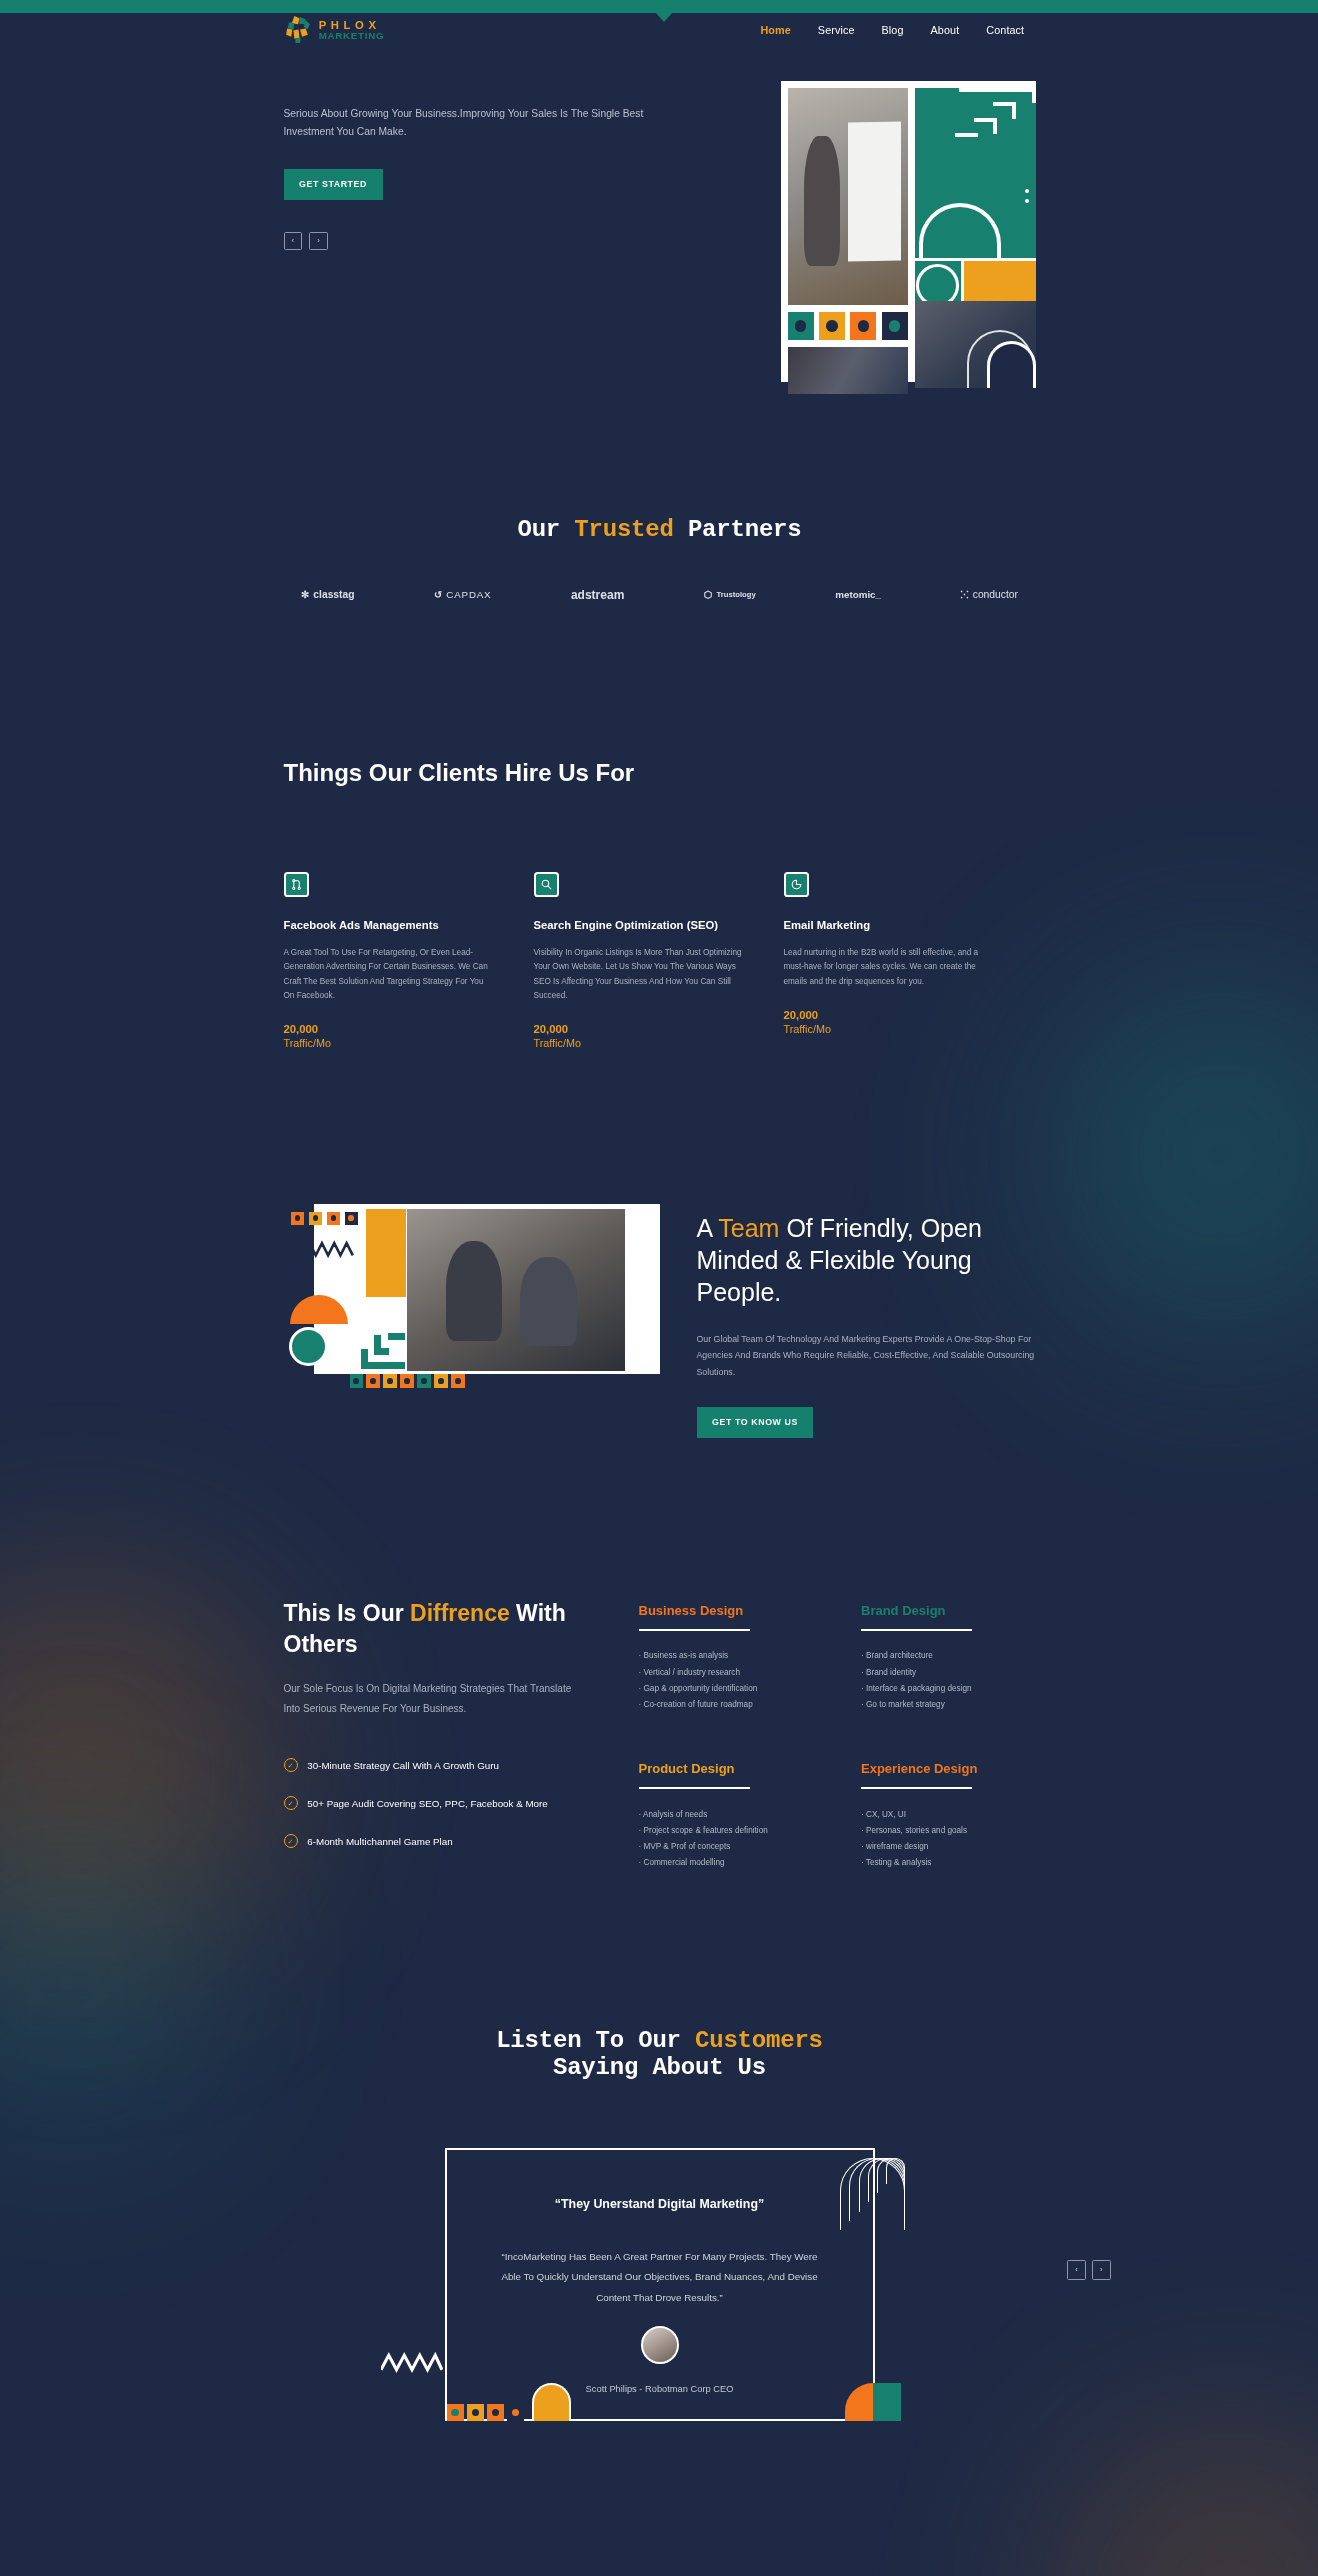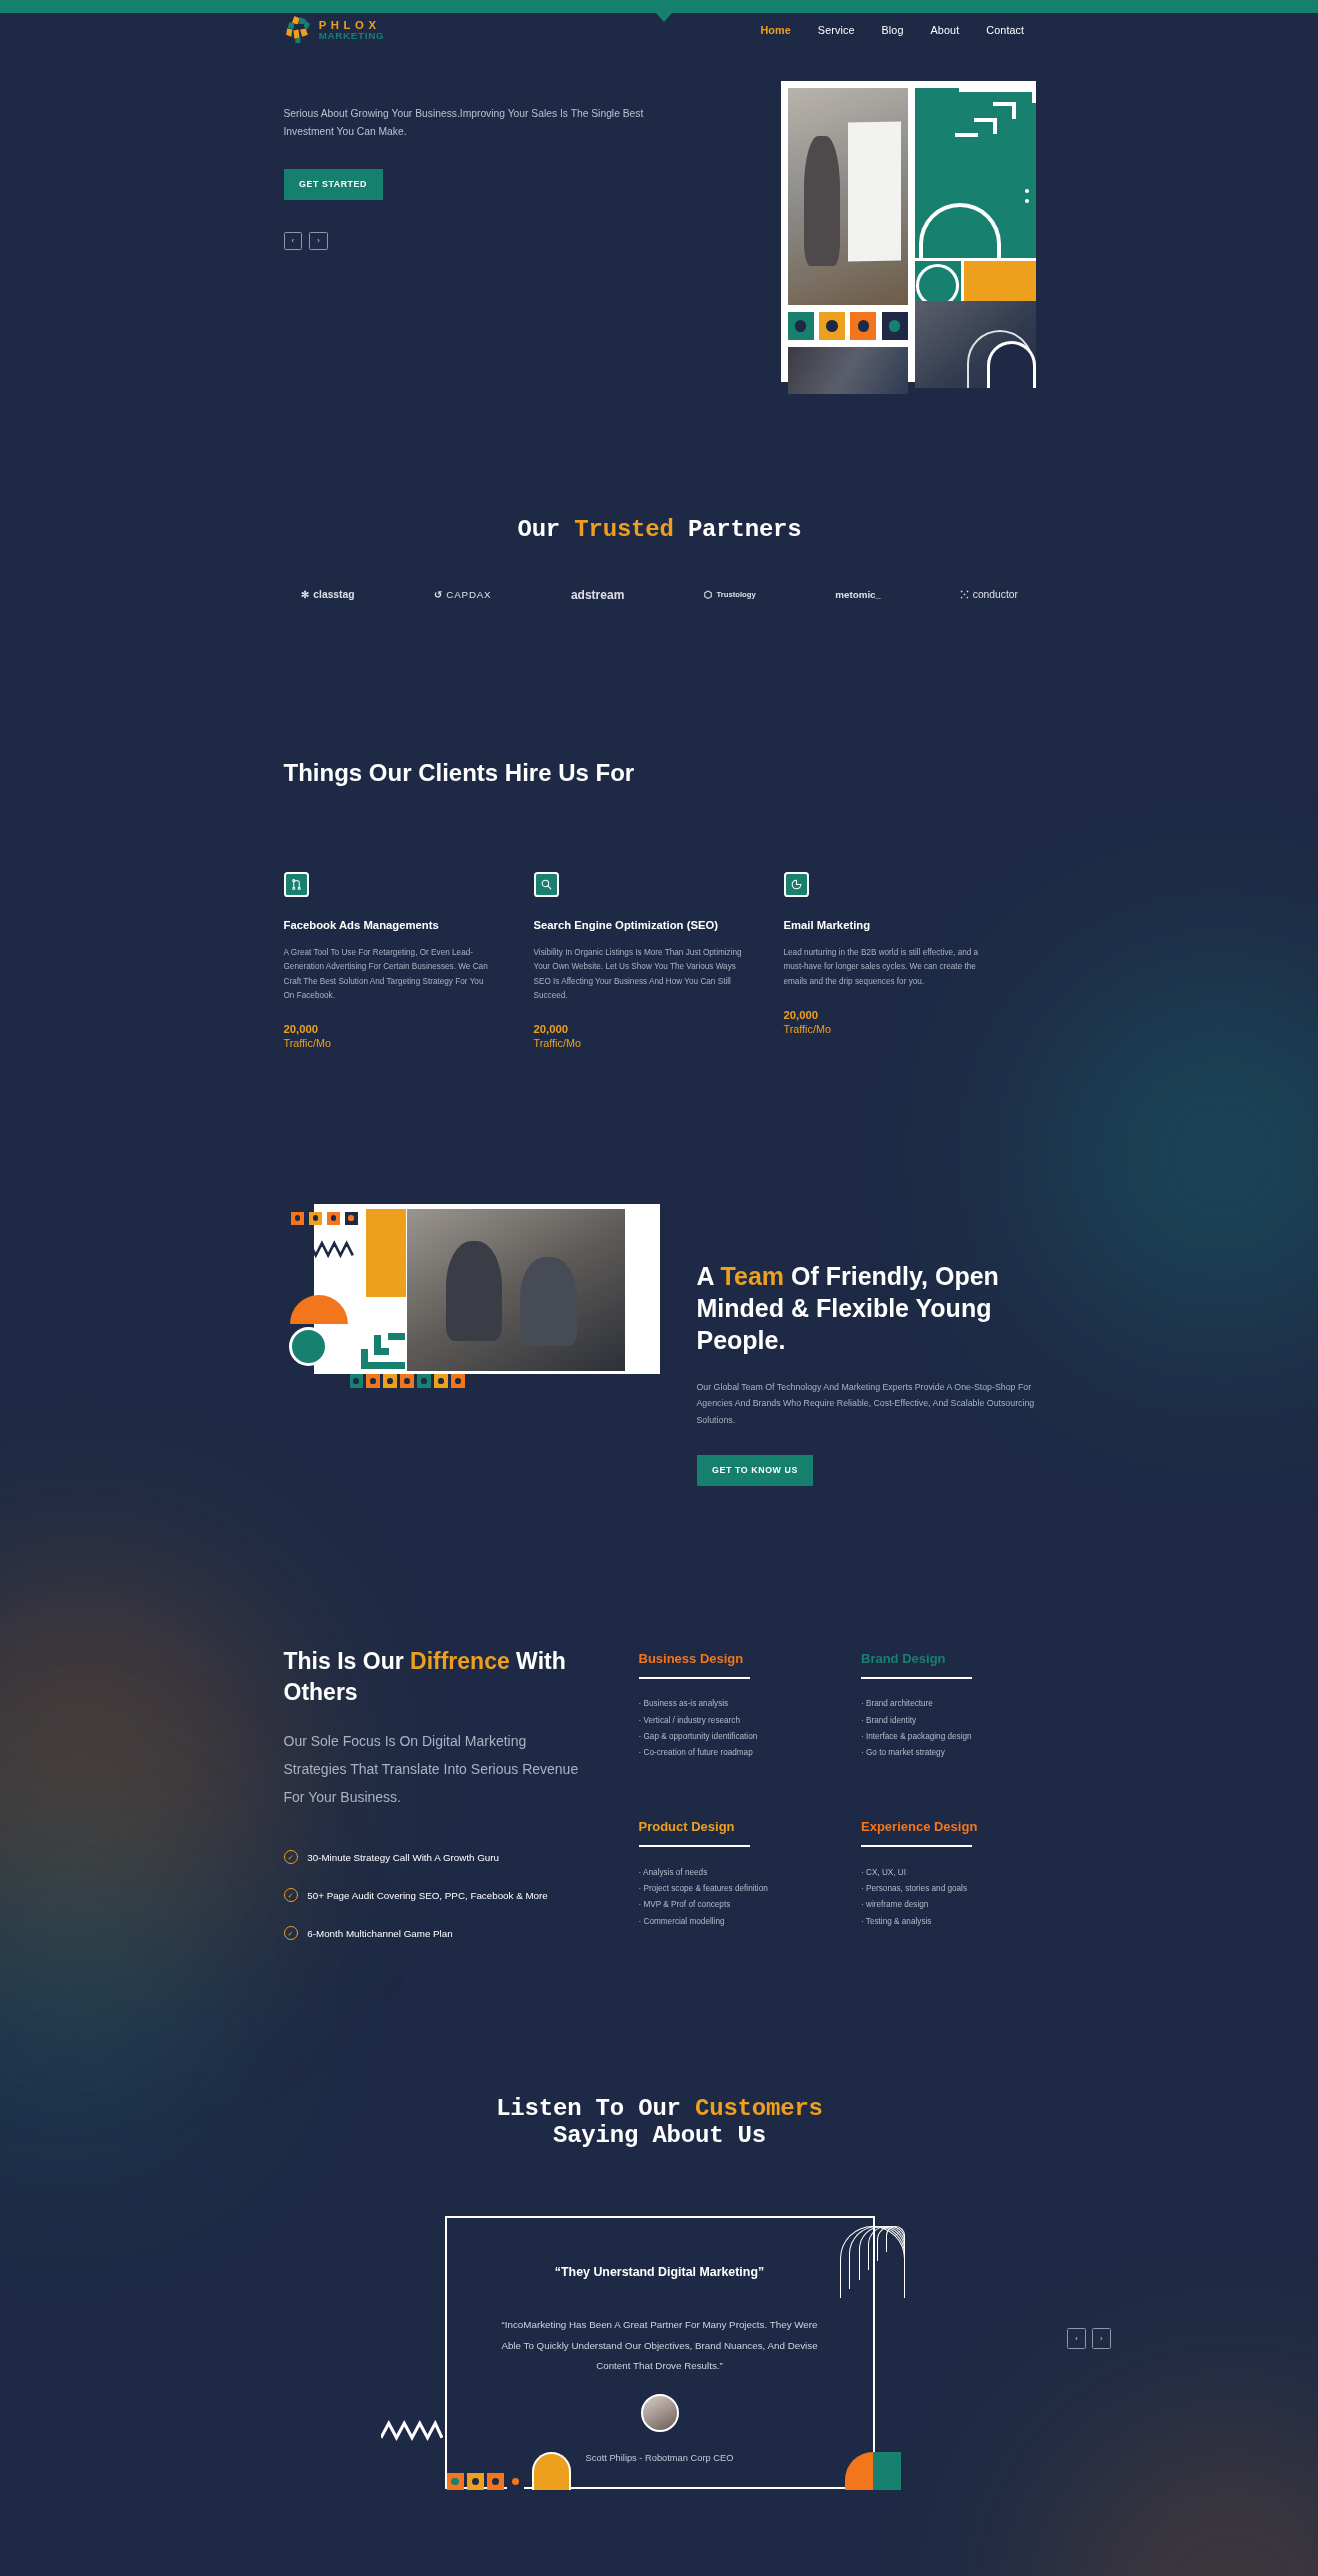--- a/index.html
+++ b/index.html
@@ -127,28 +127,28 @@
   .tc-zig { position:absolute; left:7.2px; top:36px; width:66px; height:18.5px; }
   .tc-orange-circ { position:absolute; left:6.2px; top:91px; width:58px;height:29px;background:#f3761c;
                     border-radius:29px 29px 0 0;}
   .tc-teal-circ { position:absolute; left:5.2px; top:123px; width:39px;height:39px;border-radius:50%;
                   background:#17806f; border:3.6px solid #fff;}
   .tc-steps { position:absolute; left:77px; top:116px; width:44px;height:49px;}
   .tc-steps span{position:absolute;background:#17806f;}
   .tc-botrow { position:absolute; left:66px; top:170px; display:flex; gap:3.6px;}
   .tc-botrow .tc-sq { width:13.4px;height:13.4px;}
   .team-right { padding-top:7.2px; }
-  .team-right h2 { font-size:25px; font-weight:700; line-height:1.28;margin-top:48px; }
+  .team-right h2 { font-size:25px; font-weight:400; line-height:1.28; }
   .team-right p { margin-top:23px; font-size:8.8px; line-height:1.88; color:#aab2c2; max-width:343px; }
 
   
   .sec-diff { padding-top:160px; display:flex; gap:0; }
   .diff-left { width:355px; }
   .diff-left h2 { font-size:23px; font-weight:700; line-height:1.34; }
-  .diff-left p.lead { margin-top:19.6px; font-size:14px; line-height:2.0; color:#aab2c2; max-width:301px;}
+  .diff-left p.lead { margin-top:19.6px; font-size:10px; line-height:2.0; color:#aab2c2; max-width:301px;}
   .checks { margin-top:39px; display:flex; flex-direction:column; gap:24px; }
   .chk { display:flex; align-items:center; gap:9.8px; font-size:9.8px; color:#fff;}
   .chk .ring { width:14px;height:14px;border:0.8px solid #eda01e;border-radius:50%;
                display:flex;align-items:center;justify-content:center;color:#eda01e;font-size:7.2px;flex:none;}
   .diff-right { flex:1; display:grid; grid-template-columns:1fr 1fr; row-gap:56px; column-gap:29px; padding-top:5.2px;gap:48px;}
   .dcol h4 { font-size:13px; font-weight:700; }
   .dcol .rule { width:111px;height:2.1px;background:#fff;margin-top:10.8px; }
   .dcol ul { margin-top:17.5px; list-style:none; }
   .dcol li { font-size:8.2px; color:#b3bbc9; line-height:1.98; }
 

